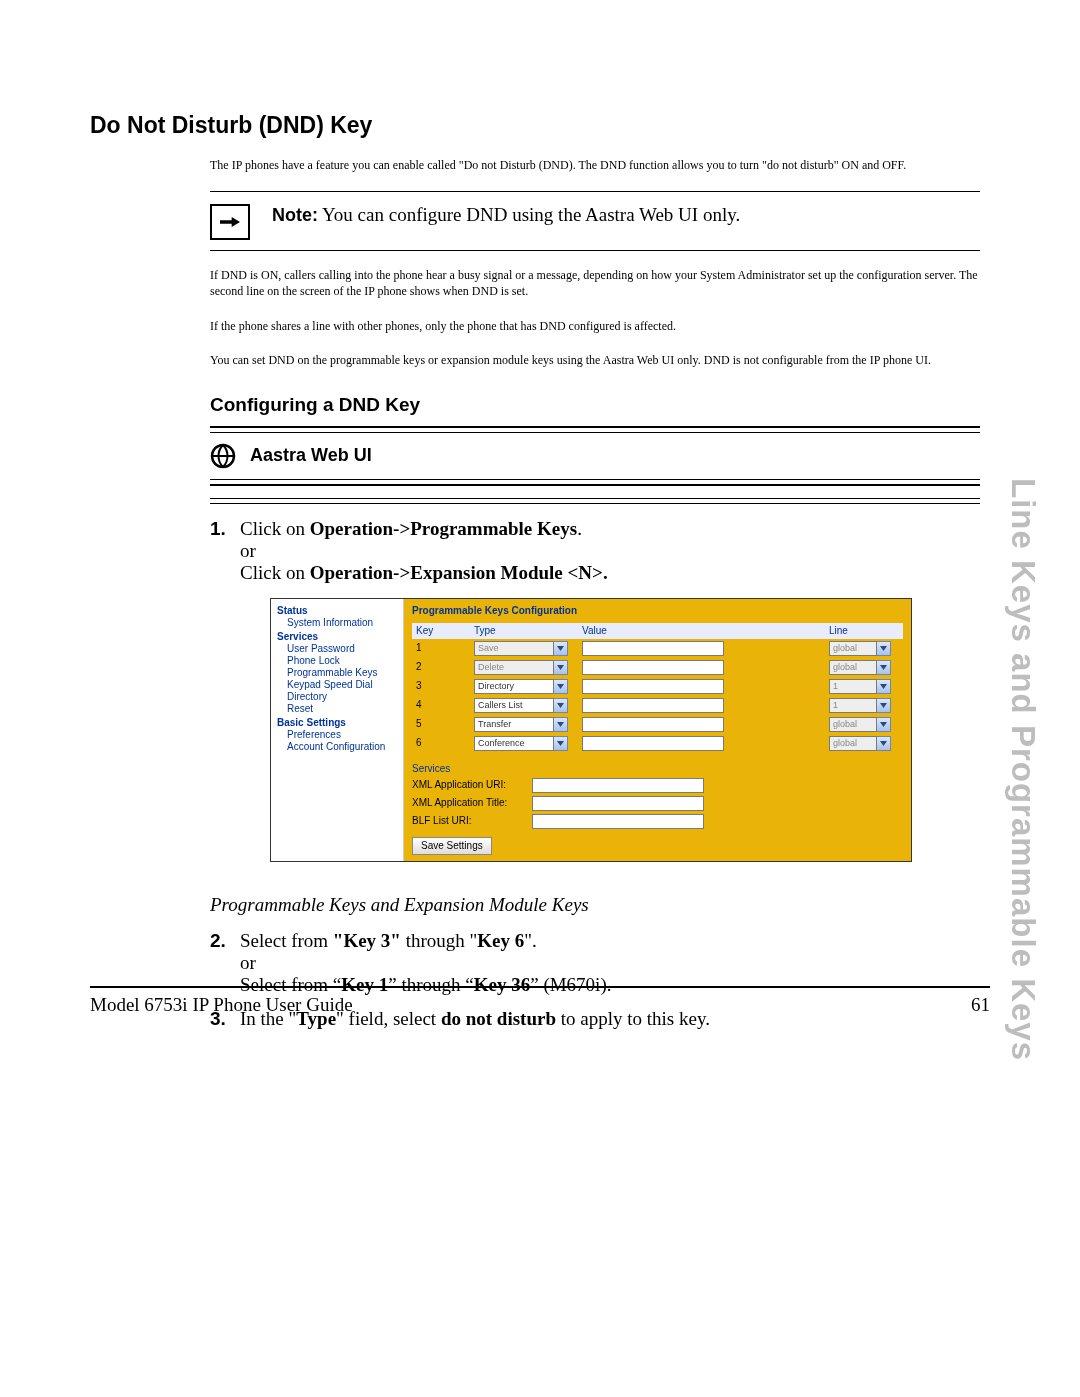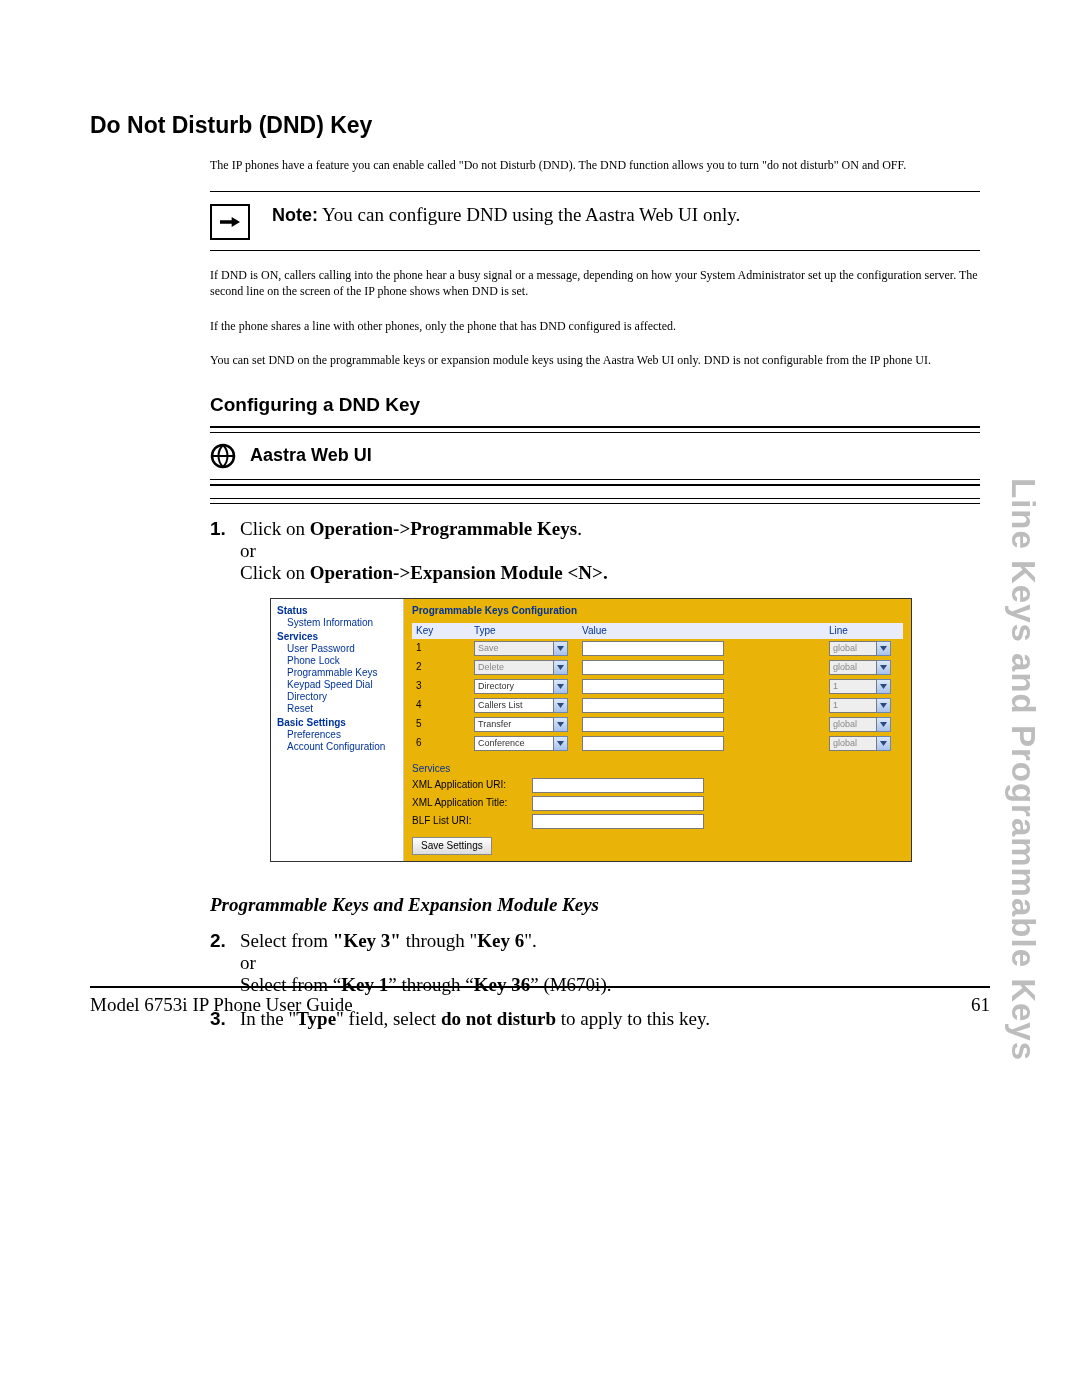--- a/index.html
+++ b/index.html
@@ -35,21 +35,21 @@
   .drop-box.short{width:40px}
   .drop-box.dis{background:#eee;color:#888}
   .drop-btn{width:13px;height:13px;background:linear-gradient(#dbe8fb,#a8c2eb);border:1px solid #6b86b5;border-left:none;display:flex;align-items:center;justify-content:center}
   .drop-btn svg{width:7px;height:5px}
   .valbox{border:1px solid #7a7a7a;background:#fff;height:13px;width:140px}
   .svc{color:#003399;font-weight:normal;margin-top:10px}
   .svc-row{display:flex;align-items:center;margin-top:3px}
   .svc-row label{width:120px}
   .svc-row .txt{border:1px solid #7a7a7a;height:13px;width:170px;background:#fff}
   .save-btn{margin-top:8px;border:1px solid #888;background:linear-gradient(#fff,#ddd);font-size:10px;padding:2px 8px;display:inline-block;border-radius:0}
-  .subhead-italic{font-style:italic;font-weight:bold;font-size:19px;margin:14px 0 8px 0}
+  .subhead-italic{font-style:italic;font-weight:normal;font-size:19px;margin:14px 0 8px 0}
   .footer-line{border-top:2px solid #000;position:absolute;left:90px;right:90px;bottom:74px}
   .footer{position:absolute;left:90px;right:90px;bottom:46px;display:flex;justify-content:space-between;font-size:19px}
   .side-tab{position:absolute;right:38px;top:478px;font-family:Arial,Helvetica,sans-serif;font-weight:bold;font-size:33px;color:#bdbdbd;letter-spacing:1px;writing-mode:vertical-rl;text-orientation:mixed}
 </style>
 </head>
 <body>
 
 <div class="page">
 
   <h2>Do Not Disturb (DND) Key</h2>

